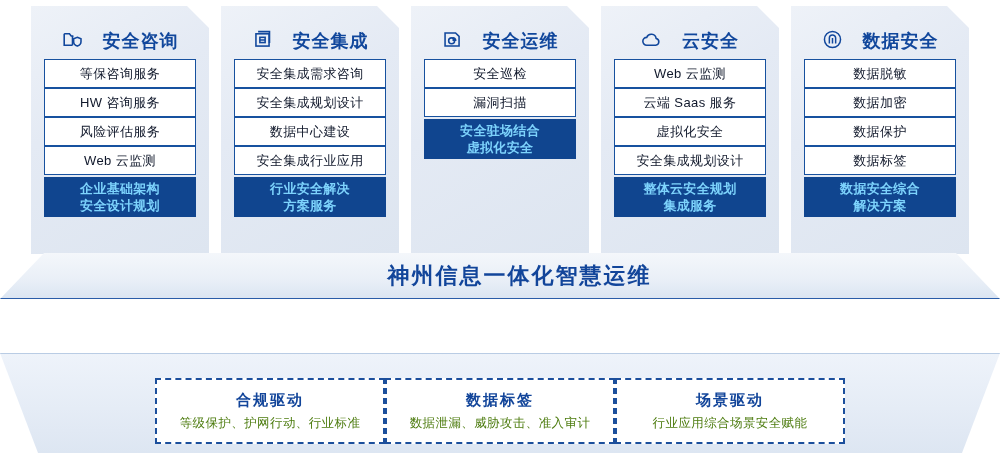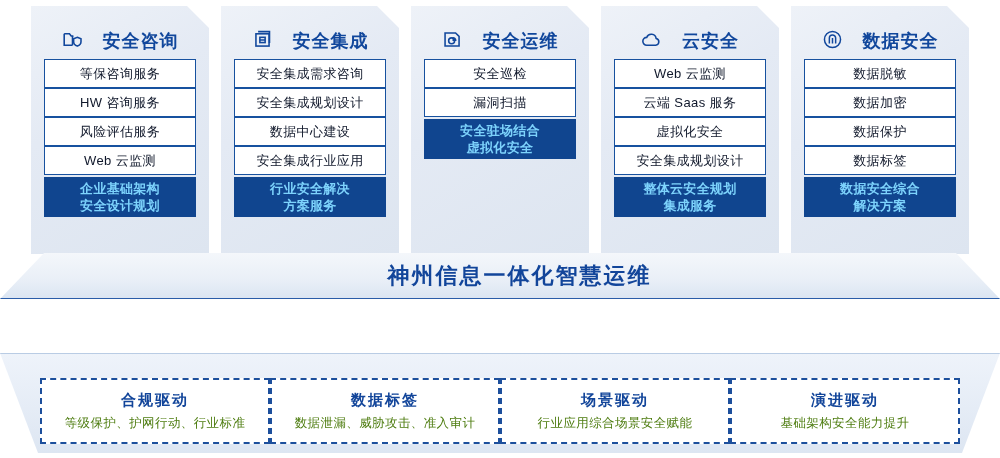--- a/index.html
+++ b/index.html
@@ -339,19 +339,15 @@
       <span class="driver-desc">等级保护、护网行动、行业标准</span>
     </div>
     <div class="driver">
       <span class="driver-title">数据标签</span>
       <span class="driver-desc">数据泄漏、威胁攻击、准入审计</span>
     </div>
     <div class="driver">
       <span class="driver-title">场景驱动</span>
       <span class="driver-desc">行业应用综合场景安全赋能</span>
     </div>
-    <div class="driver">
-      <span class="driver-title">演进驱动</span>
-      <span class="driver-desc">基础架构安全能力提升</span>
-    </div>
   </div>
 
 </div>
 
 </body></html>

